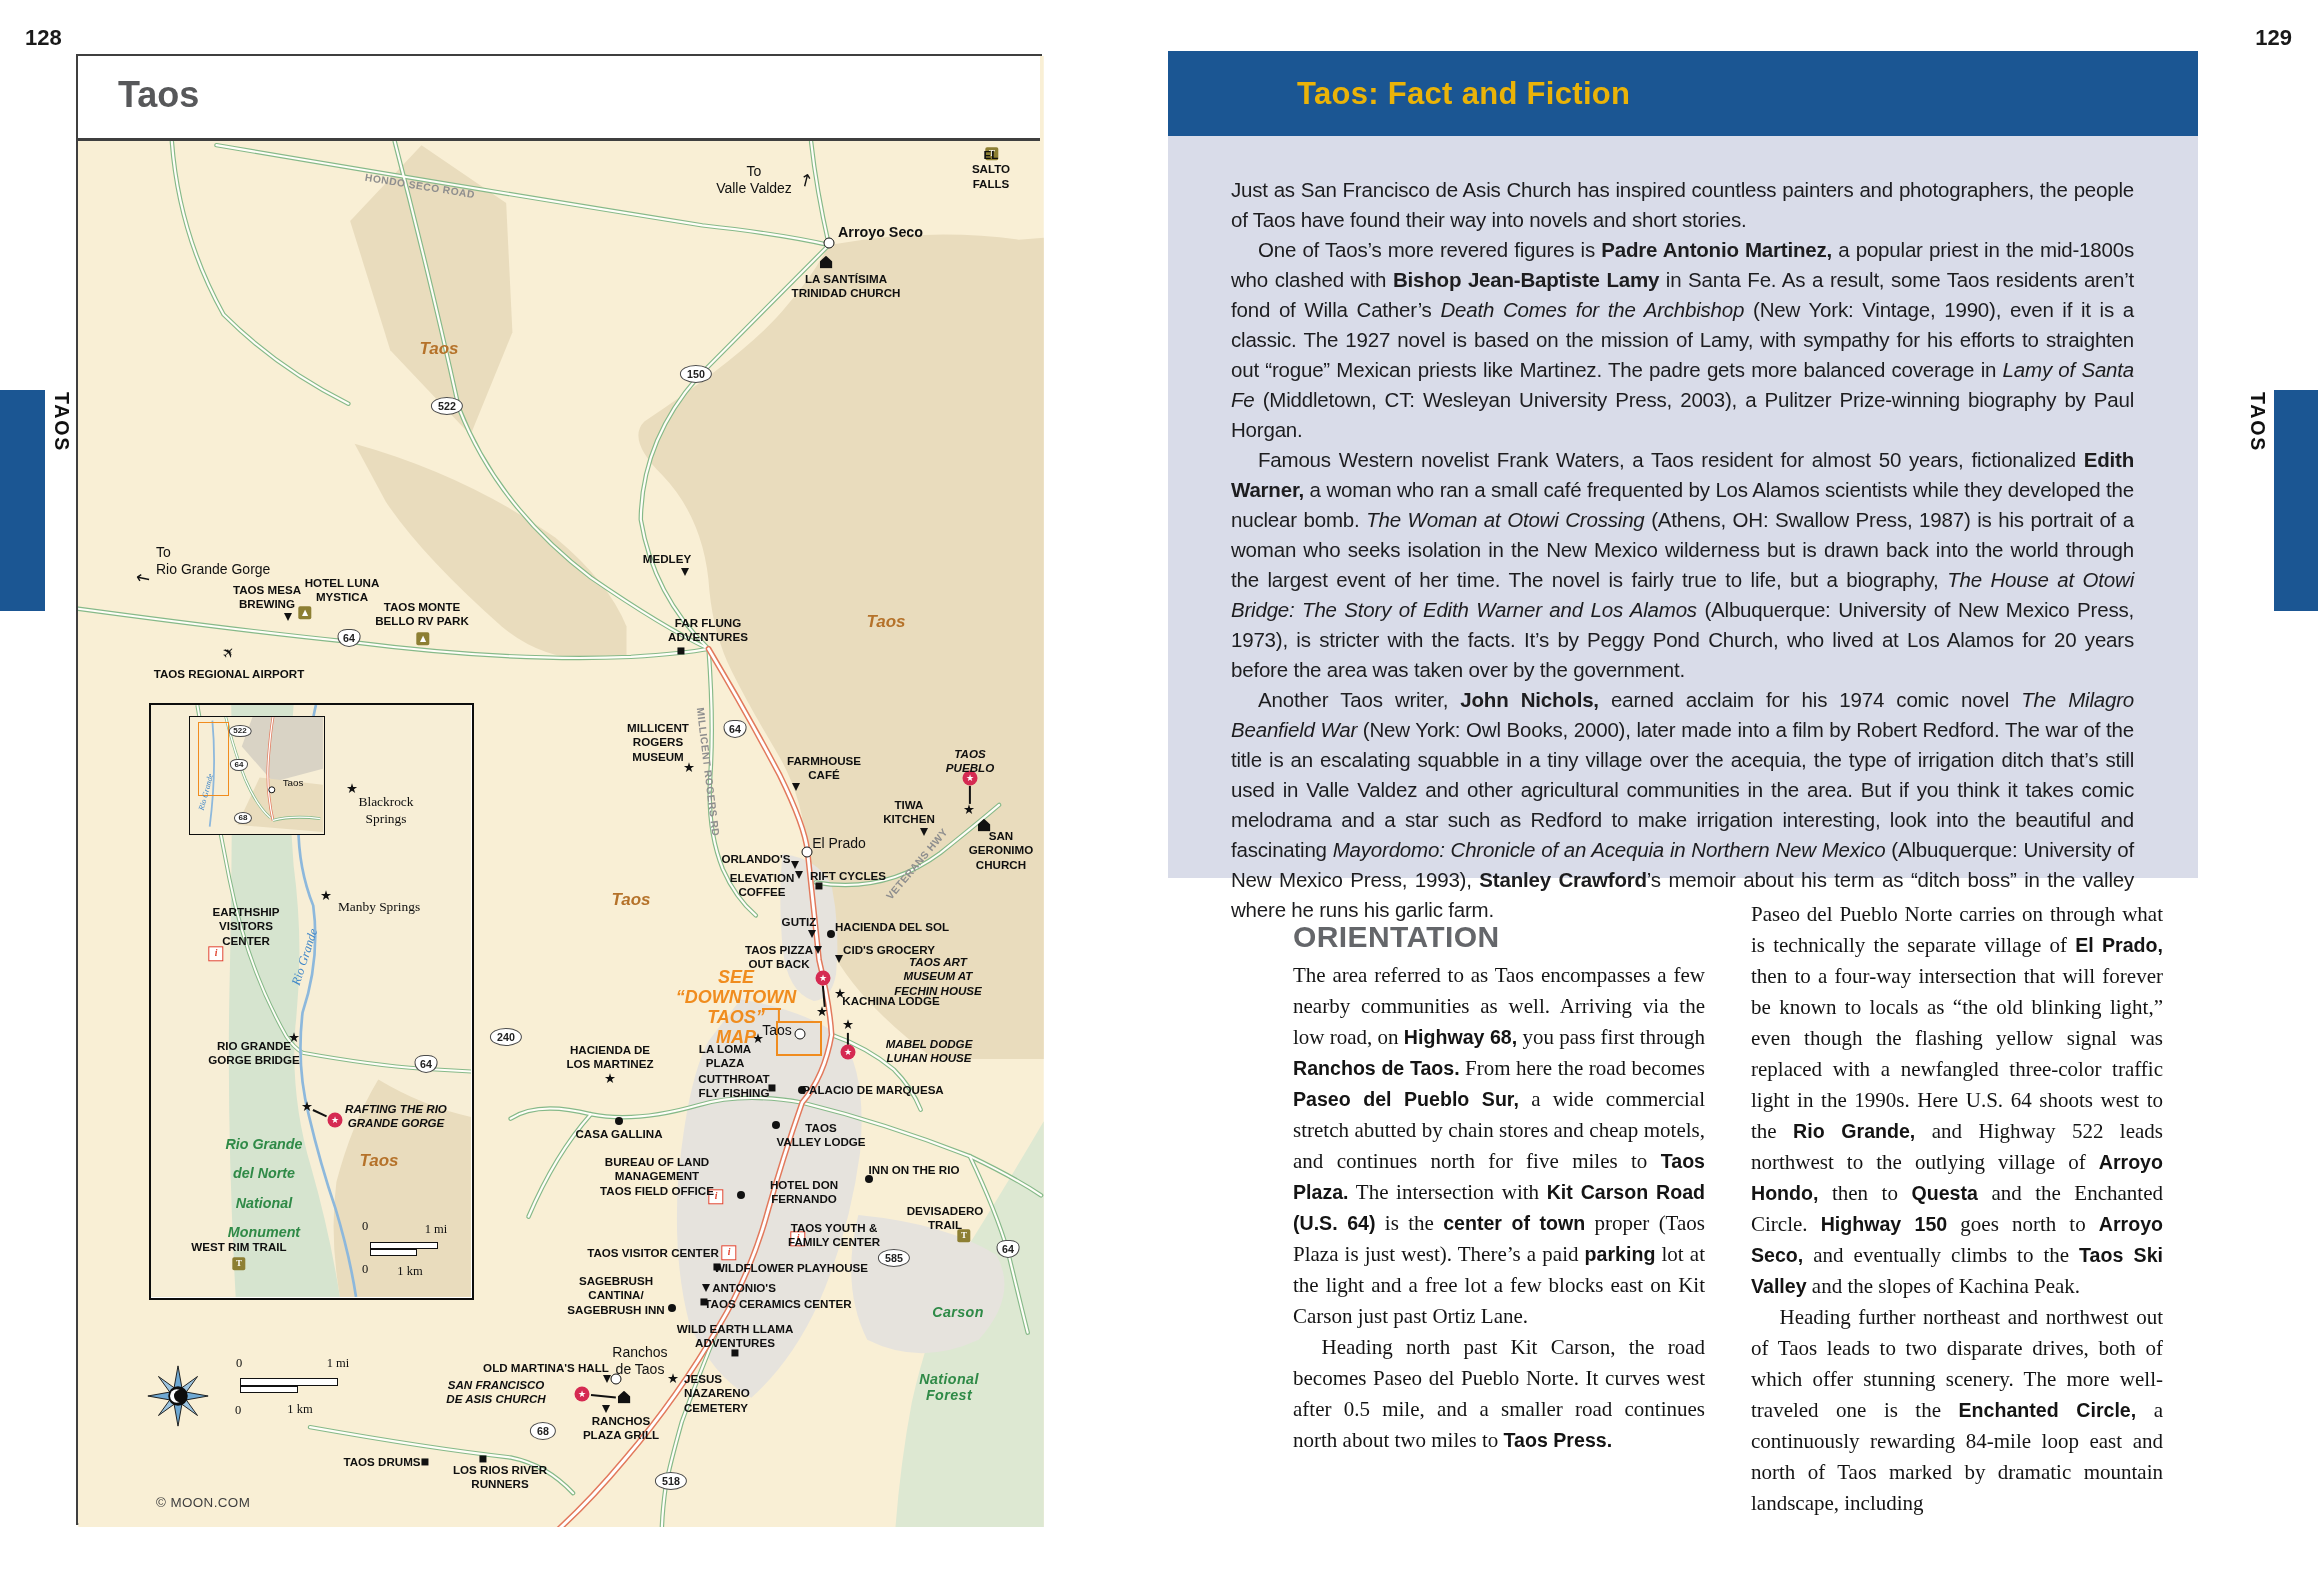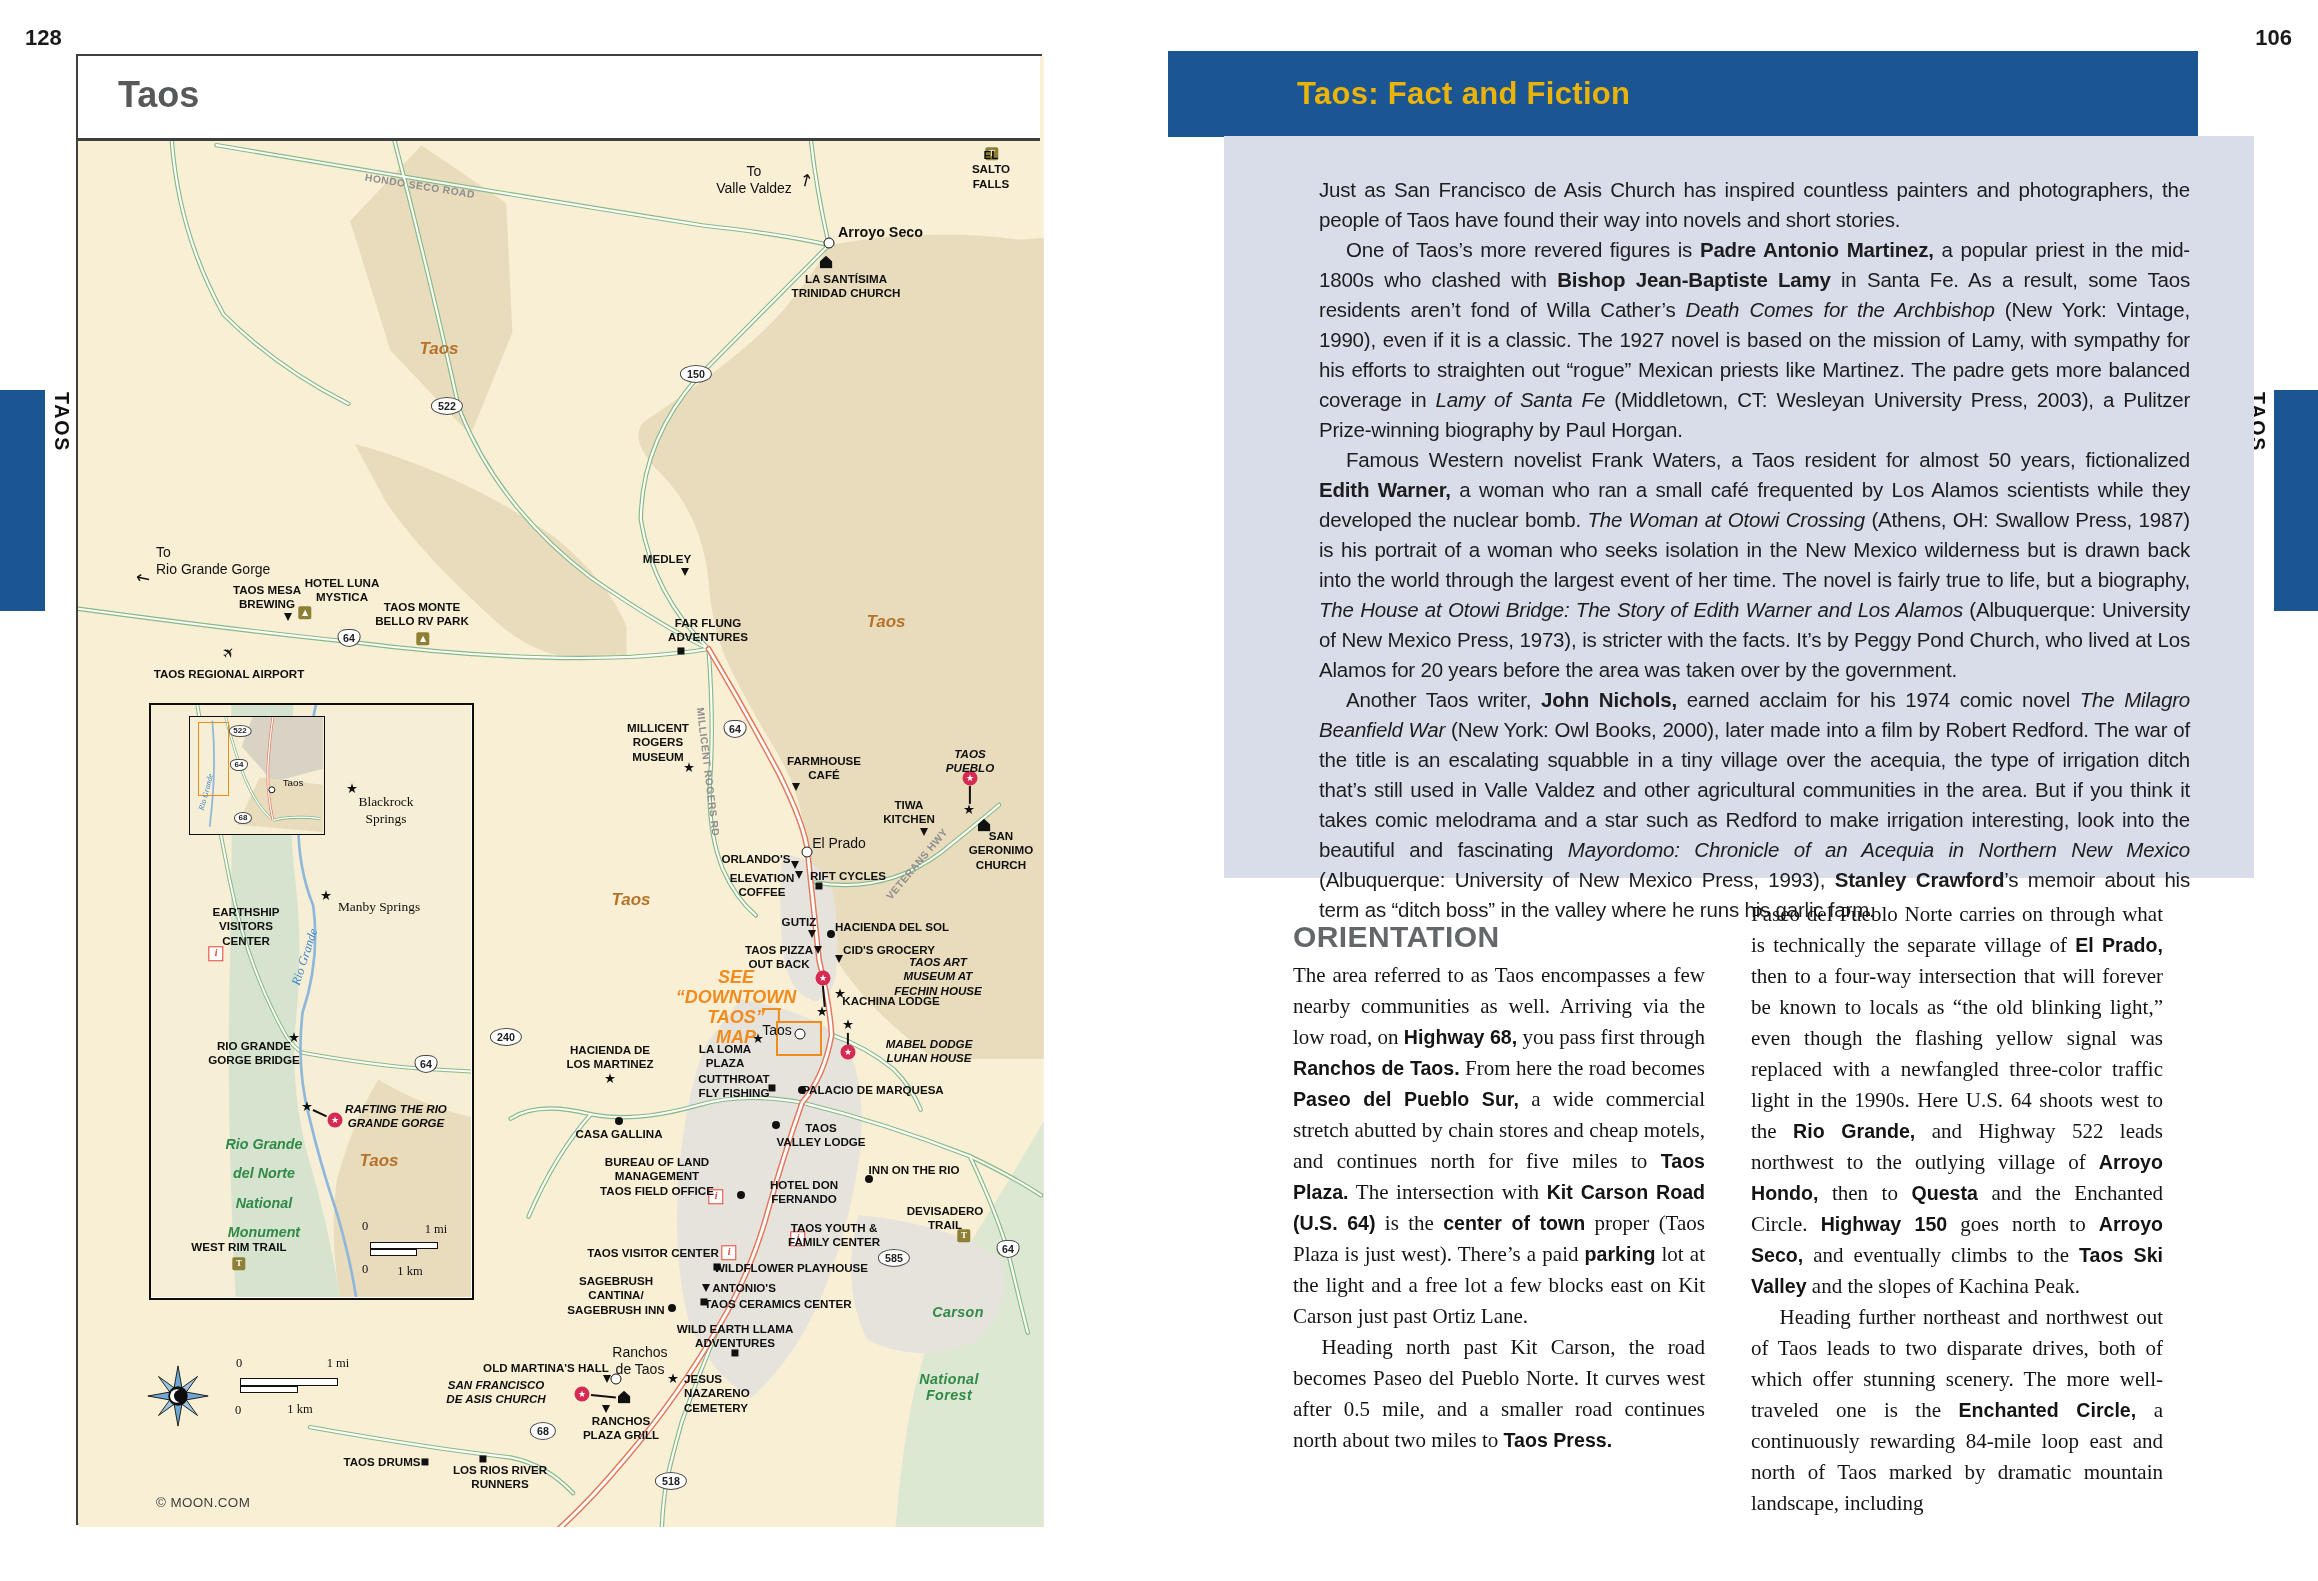--- a/index.html
+++ b/index.html
@@ -84,43 +84,43 @@
   #sb-main-mi{left:162px;top:1322px;width:98px;height:8px;}
   #sb-main-km{left:162px;top:1330px;width:58px;height:7.1px;}
   #sb-in-mi{left:292px;top:1186px;width:68px;height:7.1px;}
   #sb-in-km{left:292px;top:1193px;width:47px;height:7.1px;}
   .compass{position:absolute;left:69px;top:1309px;z-index:9;}
 
   
   #fb-header{position:absolute;left:1168px;top:51px;width:1030px;height:86px;background:#1b5693;}
   #fb-title{font:bold 31px/86px "Liberation Sans",sans-serif;color:#eab308;padding-left:129px;
             letter-spacing:0.3px;}
-  #fb-box{position:absolute;left:1224px;top:136px;width:1030px;height:742px;background:#d9dce9;
-          box-sizing:border-box;padding:39px 64px 0 95px;}
+  #fb-box{position:absolute;left:1168px;top:136px;width:1030px;height:742px;background:#d9dce9;
+          box-sizing:border-box;padding:39px 64px 0 63px;}
   #fb-box p{margin:0;font:20.5px/30px "Liberation Sans",sans-serif;color:#1d1d1f;
             text-align:justify;letter-spacing:-0.2px;}
   #fb-box p + p{text-indent:27px;}
   #fb-box strong{font-weight:700;}
   #fb-box em{font-style:italic;}
 
   .col{position:absolute;top:899px;width:412px;font:21px/31px "Liberation Serif",serif;
        color:#141414;text-align:justify;}
   #col-left{left:1293px;}
   #col-right{left:1751px;}
   .col p{margin:0;}
   .col p.ind{text-indent:28.5px;}
   .col h3{font:bold 30px/1.1 "Liberation Sans",sans-serif;color:#64666a;letter-spacing:0.4px;
           margin:21.4px 0 7.1px 0;text-align:left;}
   .col strong{font-family:"Liberation Sans",sans-serif;font-weight:700;font-size:19.6px;}
 </style>
 </head>
 <body>
 
 <div class="pageno" id="pageno-left">128</div>
-<div class="pageno" id="pageno-right">106</div>
+<div class="pageno" id="pageno-right">129</div>
 <div class="side-tab" id="tab-left"></div>
 <div class="side-tab" id="tab-right"></div>
 <div class="tab-label" id="tab-label-left">TAOS</div>
 <div class="tab-label" id="tab-label-right">TAOS</div>
 
 <div id="map">
   <svg class="base" width="966" height="1471" viewBox="0 0 1083 1650">
     <rect x="0" y="0" width="1083" height="1650" fill="#f9efd5"></rect>
 
     <path d="M305,185 L385,100 L480,165 L487,310 L440,425 L350,330 Z" fill="#e9dcbd"></path>

